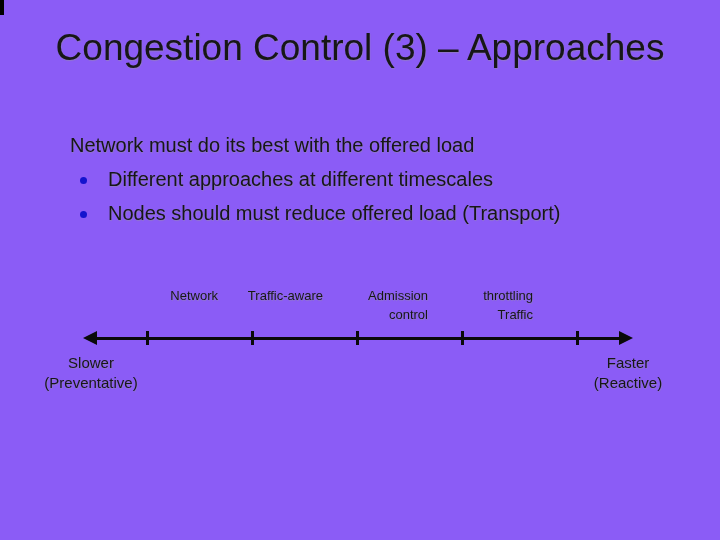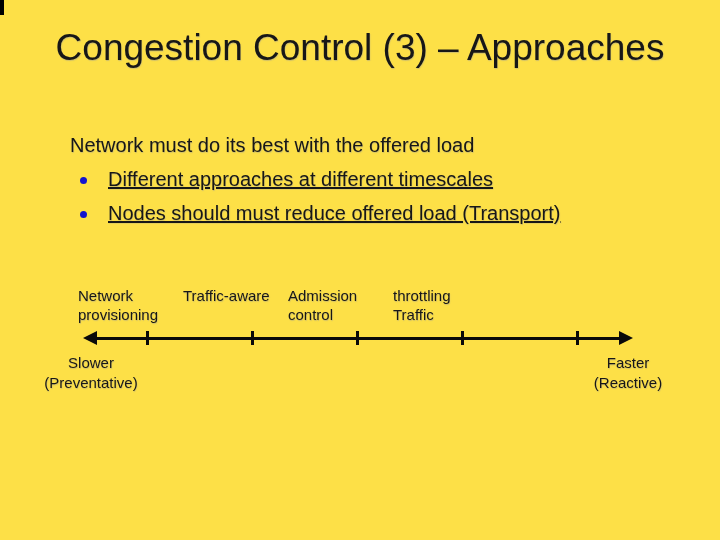--- a/index.html
+++ b/index.html
@@ -1,19 +1,19 @@
 <!DOCTYPE html>
 <html><head>
 <meta charset="utf-8">
 <style>
   html,body{margin:0;padding:0;background:#ffffff;}
   .slide{
     position:relative;
     width:720px;height:540px;
-    background:#fde047;
+    background:#8b5cf6;
     overflow:hidden;
     font-family:"Liberation Sans","DejaVu Sans",sans-serif;
     color:#171717;
   }
   .soft{ text-shadow:0.5px 0.5px 1px rgba(150,150,150,0.45); }
 
   .corner-mark{
     position:absolute;left:0;top:0;width:4px;height:15px;background:#000;
   }
 
@@ -29,27 +29,27 @@
     font-size:20px;line-height:23px;white-space:nowrap;
   }
   .bullet-row{ position:absolute;left:70px;white-space:nowrap; }
   .bullet-row .dot{
     position:absolute;left:10px;top:9px;
     width:7px;height:7px;border-radius:50%;
     background:#1414ce;
   }
   .bullet-row .btxt{
     display:inline-block;margin-left:38px;
-    font-size:20px;line-height:23px;text-decoration:underline;
+    font-size:20px;line-height:23px;
   }
 
   
   .stage-label{
     position:absolute;top:286px;width:140px;
-    text-align:left;font-size:15px;line-height:19px;
+    text-align:right;font-size:13px;line-height:19px;
     white-space:nowrap;
   }
   .stage-label span{display:block;}
   .axis-line{
     position:absolute;left:95px;top:337px;width:527px;height:3px;background:#0a0a0a;
   }
   .arrow-left{
     position:absolute;left:83px;top:331px;width:0;height:0;
     border-top:7px solid transparent;border-bottom:7px solid transparent;
     border-right:14px solid #0a0a0a;
@@ -83,21 +83,20 @@
     <span class="dot"></span>
     <span class="btxt soft">Different approaches at different timescales</span>
   </div>
   <div class="bullet-row" style="top:202px;">
     <span class="dot"></span>
     <span class="btxt soft">Nodes should must reduce offered load (Transport)</span>
   </div>
 
   <div class="stage-label soft" style="left:78px;">
     <span>Network</span>
-    <span>provisioning</span>
   </div>
   <div class="stage-label soft" style="left:183px;">
     <span>Traffic-aware</span>
   </div>
   <div class="stage-label soft" style="left:288px;">
     <span>Admission</span>
     <span>control</span>
   </div>
   <div class="stage-label soft" style="left:393px;">
     <span>throttling</span>

